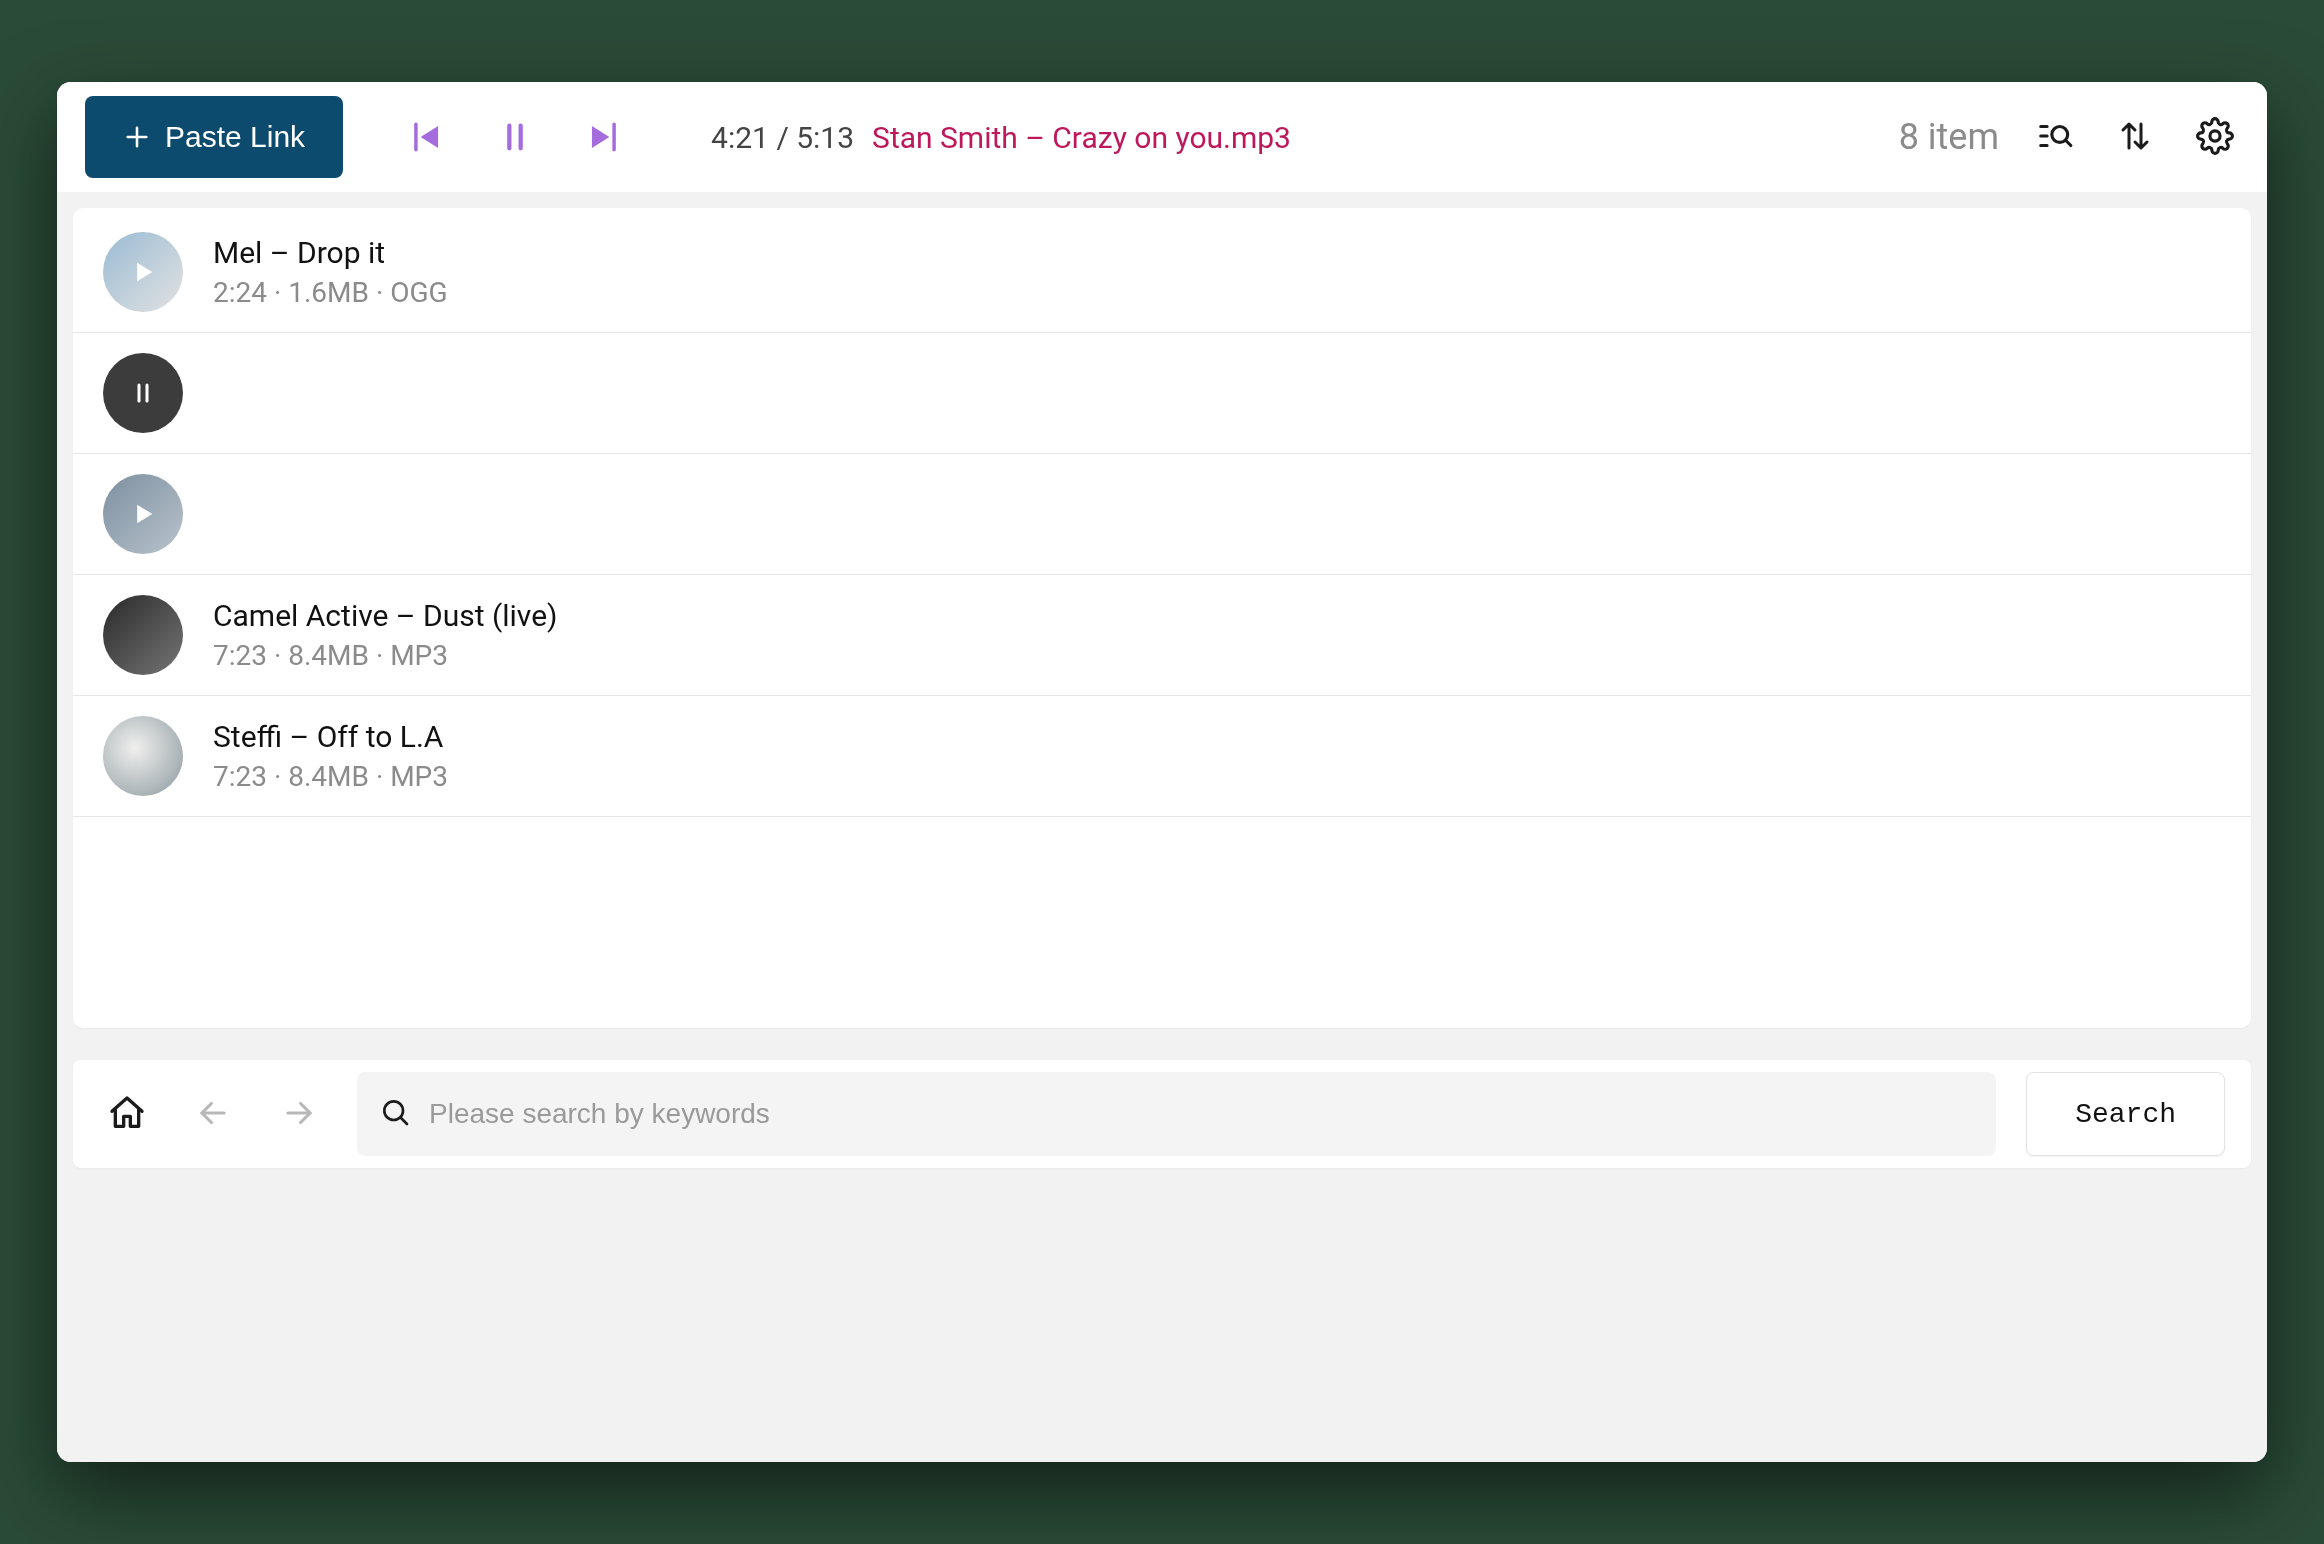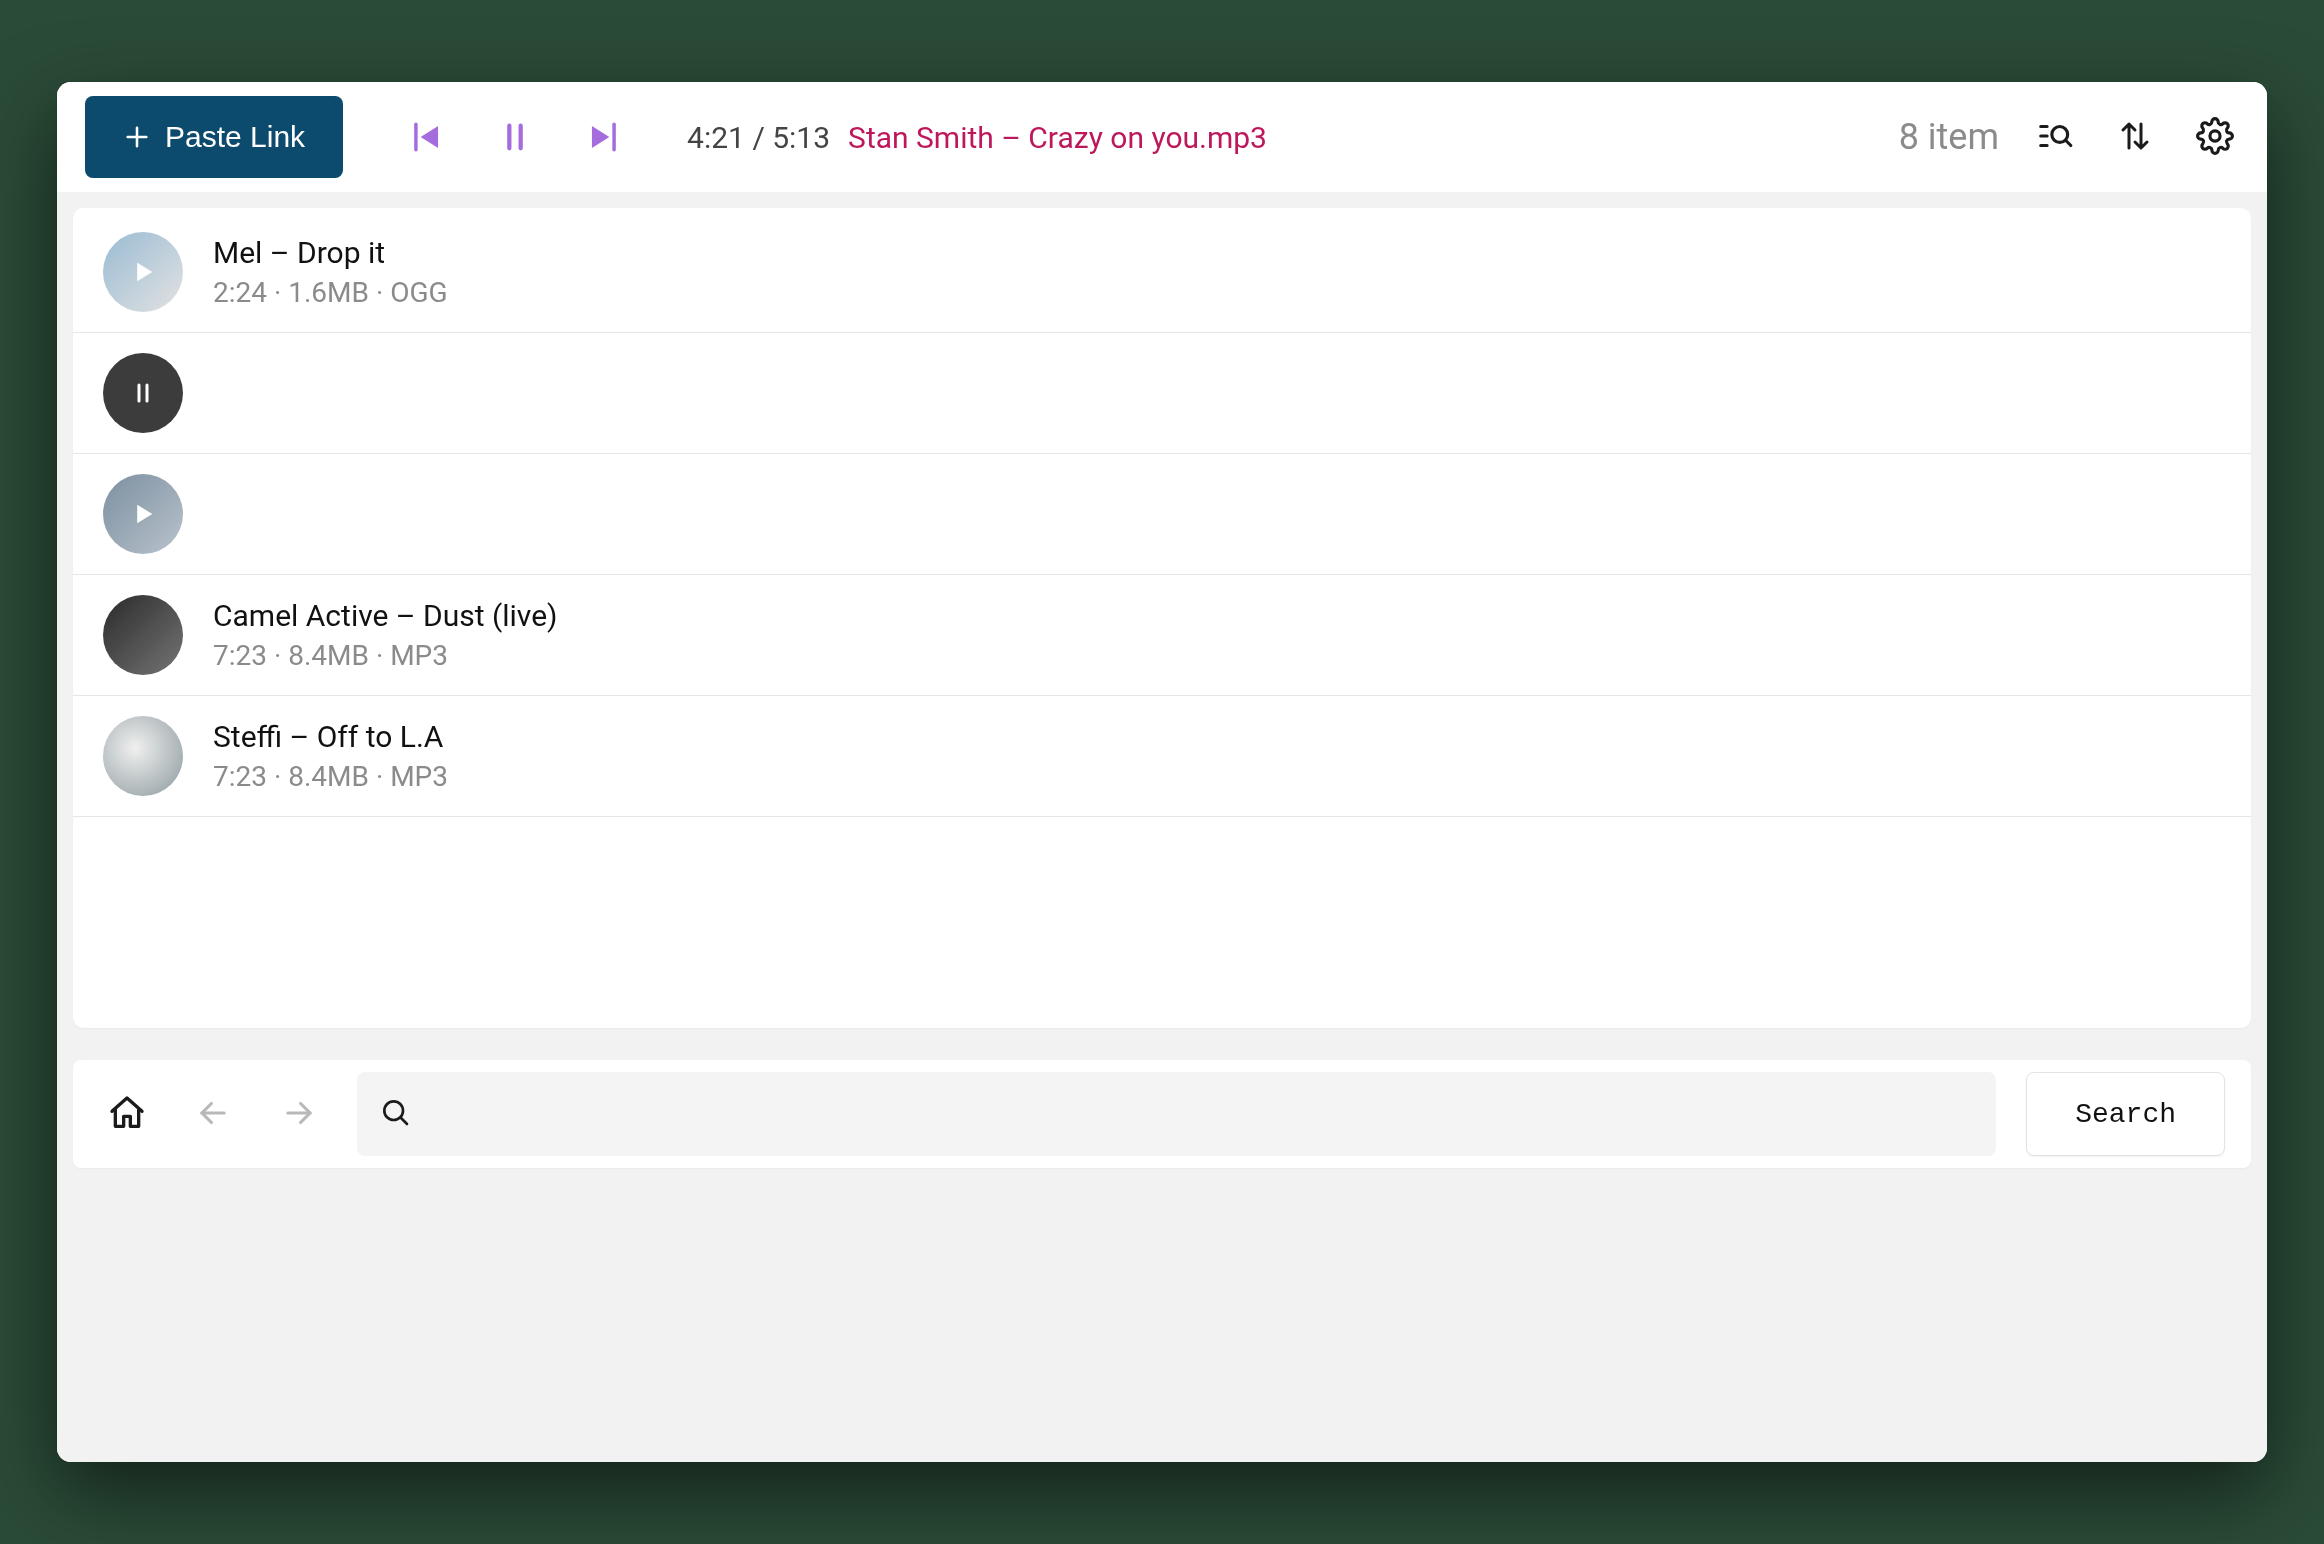--- a/index.html
+++ b/index.html
@@ -77,21 +77,21 @@
     cursor: pointer;
     border-radius: 10px;
     color: #a46cdd;
   }
   .icon-btn svg { display: block; }
 
   .now-playing {
     display: flex;
     align-items: baseline;
     gap: 18px;
-    margin-left: 40px;
+    margin-left: 64px;
     font-size: 30px;
     color: #222;
   }
   .now-playing .time { color: #444; }
   .now-playing .title { color: #be185d; }
 
   .toolbar-spacer { flex: 1; }
 
   .right-controls {
     display: flex;
@@ -397,20 +397,21 @@
         </span>
       </button>
 
       <div class="search-wrap">
         <span>
           <svg width="32" height="32" viewBox="0 0 24 24" fill="none" stroke="#1b1b1b" stroke-width="2" stroke-linecap="round">
                 <circle cx="11" cy="11" r="7"></circle>
                 <path d="M21 21l-4.3-4.3"></path>
               </svg>
         </span>
+        <input type="text" placeholder="Please search by keywords" value="" style="">
       </div>
 
       <button class="search-btn">
         <span>Search</span>
       </button>
     </div>
   </div>
 
 </div>
 </div>

